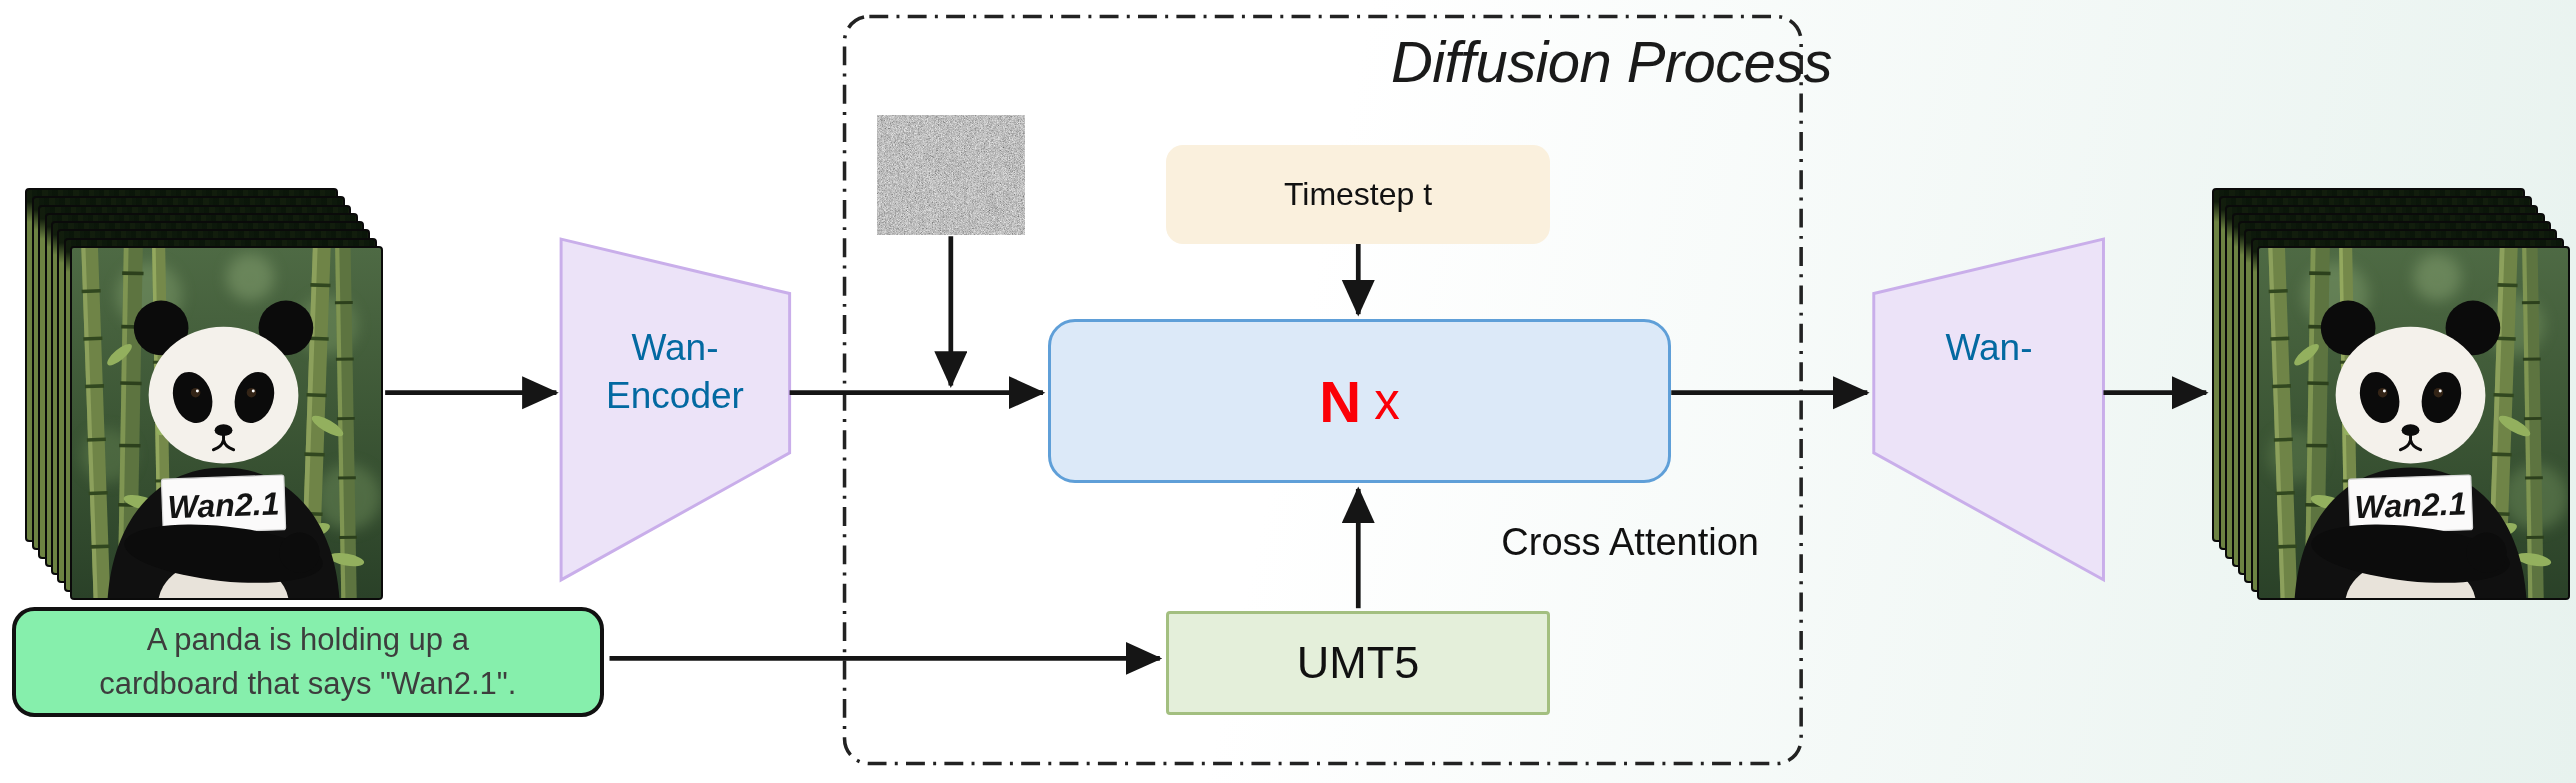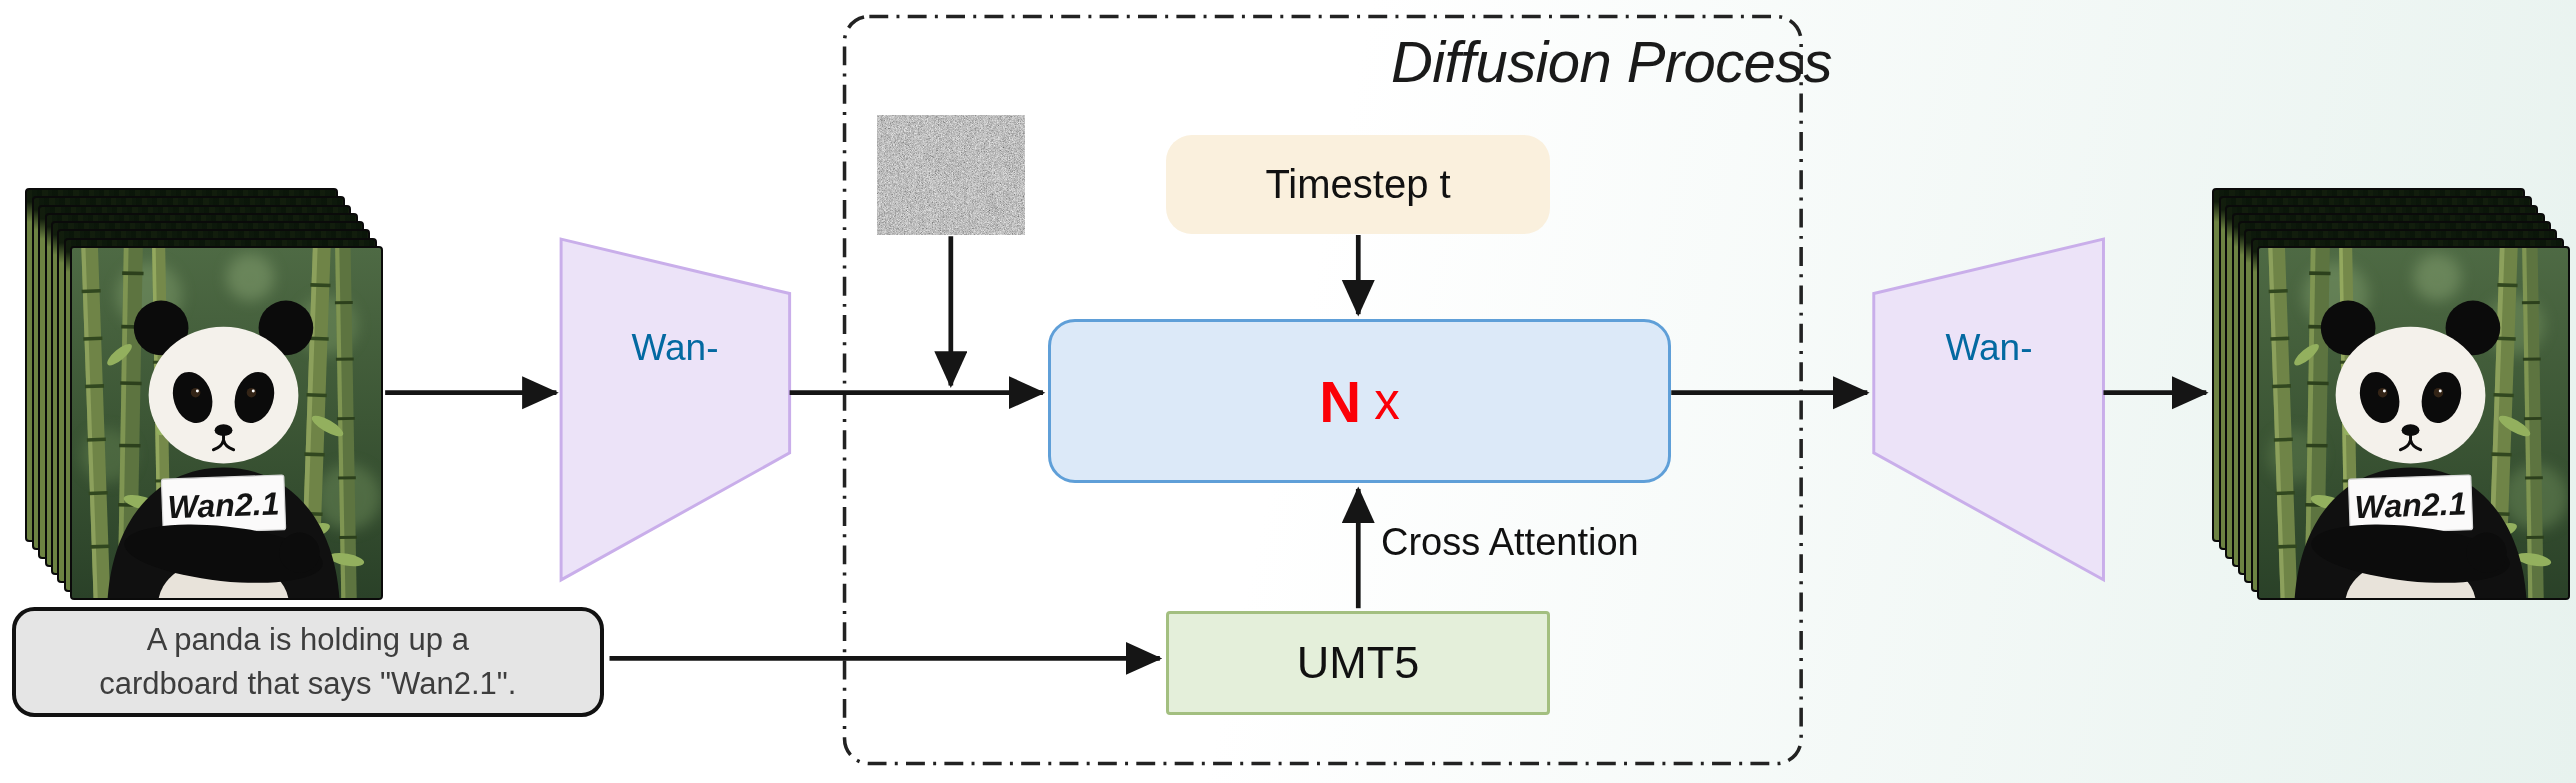--- a/index.html
+++ b/index.html
@@ -33,48 +33,48 @@
   .trap{fill:var(--trapezoid-fill);stroke:var(--trapezoid-border);stroke-width:5;}
   
   .diffusion-title{
     left:1360px;top:28px;width:472px;
     text-align:right;font-style:italic;font-size:58px;color:#1a1a1a;
     letter-spacing:-0.6px;white-space:nowrap;
   }
   
   .node{display:flex;align-items:center;justify-content:center;text-align:center;color:#111;}
   .timestep-box{
-    left:1166px;top:135px;width:384px;height:99px;
-    background:var(--timestep-fill);border-radius:26px;font-size:40px;font-weight:500;
+    left:1166px;top:145px;width:384px;height:99px;
+    background:var(--timestep-fill);border-radius:17px;font-size:32px;font-weight:500;
   }
   .dit-box{
     left:1048px;top:319px;width:623px;height:164px;
     background:var(--dit-fill);border:3px solid var(--dit-border);border-radius:27px;
     font-size:56px;font-weight:500;gap:13px;
   }
   .dit-box .n{color:var(--dit-accent-red);font-weight:bold;font-size:58px;}
   .dit-box .x{color:var(--dit-accent-red);font-size:51px;}
   .umt5-box{
     left:1166px;top:611px;width:384px;height:104px;
     background:var(--umt5-fill);border:3px solid var(--umt5-border);border-radius:4px;
     font-size:45px;font-weight:500;
   }
   .cross-attn-label{
     left:1381px;top:521px;width:378px;
-    font-size:38px;font-weight:500;color:#111;text-align:left;white-space:nowrap;
+    font-size:38px;font-weight:500;color:#111;text-align:right;white-space:nowrap;
   }
   .trap-label{
     width:230px;text-align:center;font-size:37px;line-height:1.3;color:#0369a1;
   }
   .enc-label{left:560px;top:324px;}
   .dec-label{left:1874px;top:324px;}
   
   .prompt-box{
     left:11.8px;top:607px;width:592px;height:110px;
-    background:#e5e5e5;border:4.1px solid var(--prompt-border);border-radius:22.4px;
+    background:#86efac;border:4.1px solid var(--prompt-border);border-radius:22.4px;
     display:flex;flex-direction:column;align-items:center;justify-content:center;
     font-size:31px;line-height:1.42;color:var(--prompt-text);text-align:center;
   }
   
   .noise-wrap{left:877px;top:115px;width:148px;height:120px;}
   
   .stack{width:366px;height:425px;}
   .stack-left{left:25px;top:188px;}
   .stack-right{left:2212px;top:188px;}
   .frame{
@@ -252,20 +252,21 @@
   </div>
 </div>
 
 <div class="abs prompt-box">
   <span>A panda is holding up a</span>
   <span>cardboard that says "Wan2.1".</span>
 </div>
 
 <div class="abs trap-label enc-label">
   <div>Wan-</div>
+  <div>Encoder</div>
 </div>
 <div class="abs trap-label dec-label">
   <div>Wan-</div>
 </div>
 
 <div class="abs noise-wrap">
   <svg width="148" height="120" viewBox="0 0 250 203">
     <rect width="250" height="203" filter="url(#noiseF)"></rect>
   </svg>
 </div>

